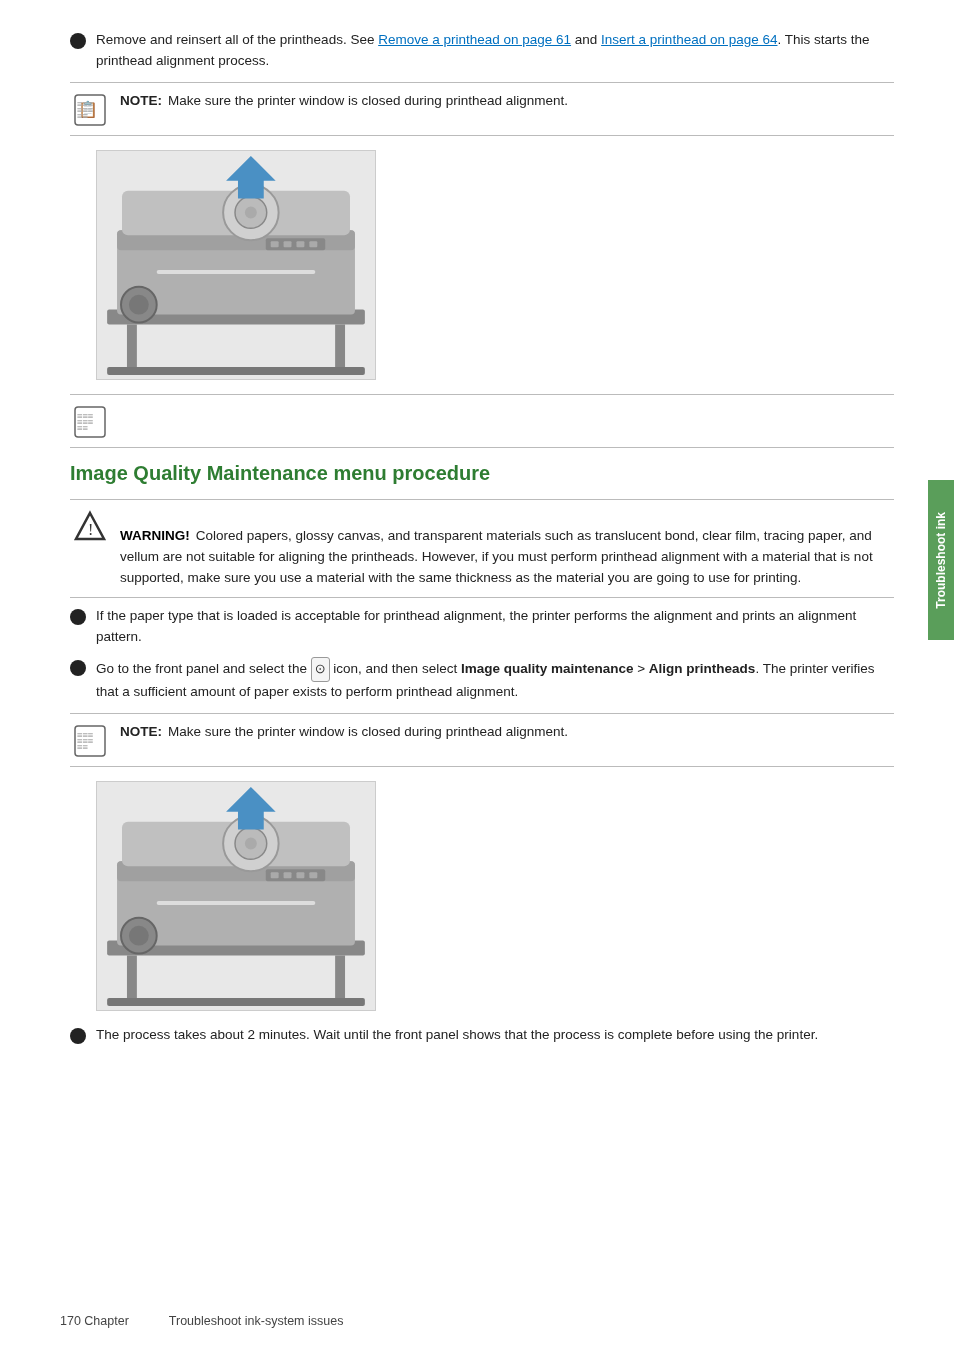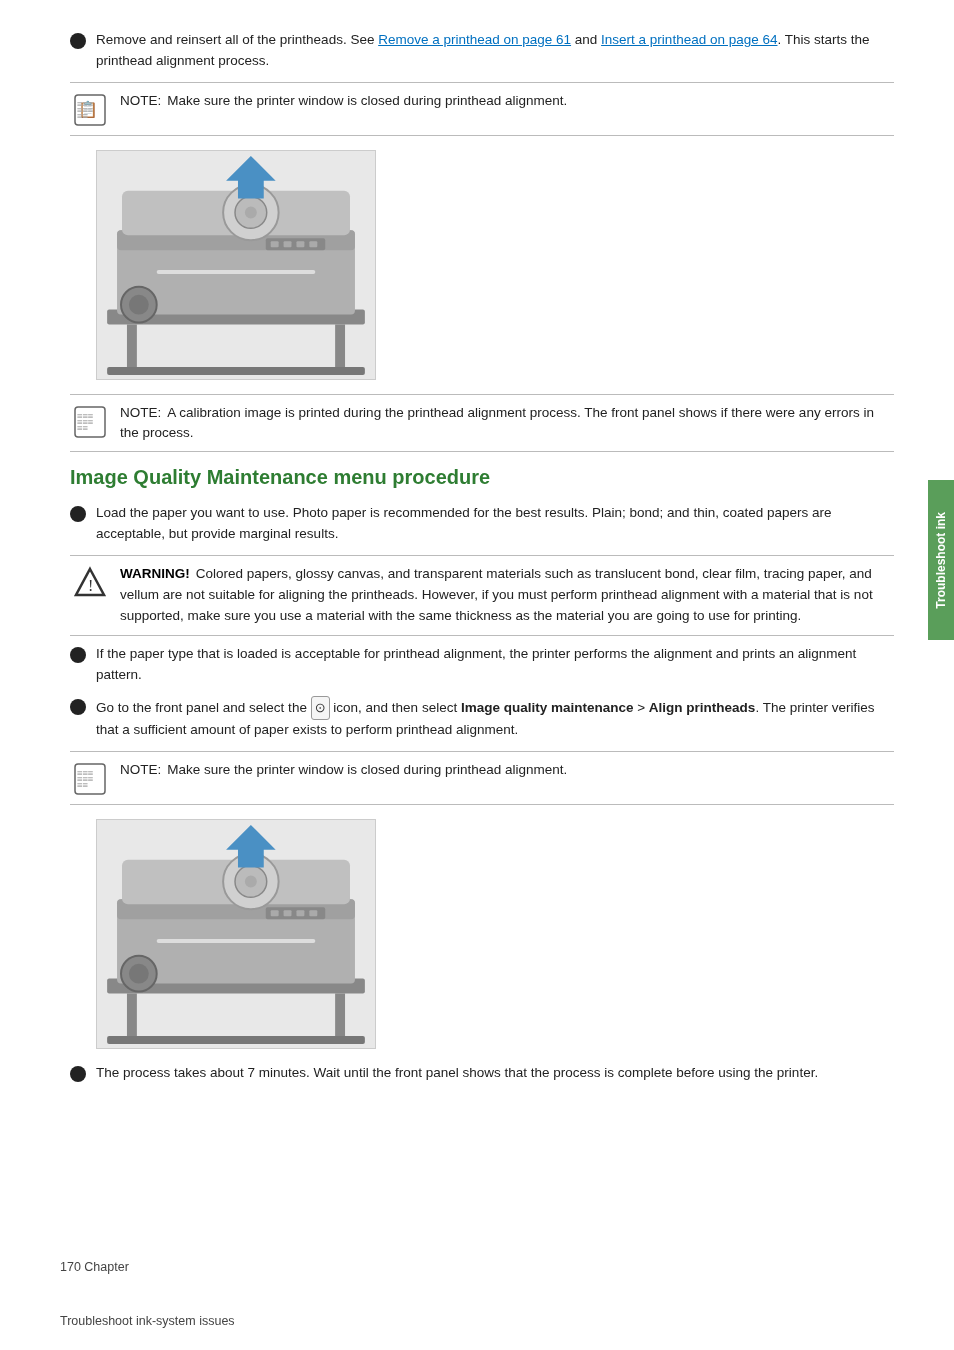--- a/index.html
+++ b/index.html
@@ -76,21 +76,21 @@
       min-width: 40px;
       font-size: 22px;
       margin-right: 10px;
       margin-top: 2px;
       color: #555;
       display: flex;
       align-items: center;
       justify-content: center;
     }
     .note-label {
-      font-weight: normal;
+      font-weight: bold;
       margin-right: 6px;
     }
     .note-text {
       flex: 1;
       line-height: 1.5;
     }
     
     .warning-box {
       border-top: 1px solid #bbb;
       border-bottom: 1px solid #bbb;
@@ -111,20 +111,21 @@
       justify-content: center;
     }
     .warning-label {
       font-weight: bold;
       margin-right: 6px;
       color: #000;
     }
     .warning-text {
       flex: 1;
       line-height: 1.55;
+      margin-top: 18px;
     }
     
     .printer-image {
       margin: 14px 0 14px 26px;
       width: 280px;
       height: 230px;
       background: #e8e8e8;
       border: 1px solid #ccc;
       display: flex;
       align-items: center;
@@ -151,21 +152,20 @@
     }
     
     .footer {
       position: absolute;
       bottom: 22px;
       left: 60px;
       font-size: 12.5px;
       color: #444;
       display: flex;
       gap: 40px;
-      flex-direction: column;
     }
     .footer-chapter {
       font-size: 12.5px;
       color: #444;
     }
     
     .printer-svg {
       width: 100%;
       height: 100%;
     }
@@ -235,31 +235,24 @@
 
   <div class="note-box">
     <div class="note-icon">
       <svg width="34" height="34" viewBox="0 0 34 34">
         <rect x="2" y="2" width="30" height="30" rx="3" fill="none" stroke="#666" stroke-width="1.5"></rect>
         <text x="4" y="14" font-size="9" fill="#aaa" font-family="monospace">≡≡≡</text>
         <text x="4" y="20" font-size="9" fill="#aaa" font-family="monospace">≡≡≡</text>
         <text x="4" y="26" font-size="9" fill="#aaa" font-family="monospace">≡≡</text>
       </svg>
     </div>
-    <div class="note-text">
-      <span class="note-label">NOTE:</span><span>A calibration image is printed during the printhead alignment process. The front panel shows if there were any errors in the process.</span>
-    </div>
   </div>
 
   <div class="section-heading">Image Quality Maintenance menu procedure</div>
 
-  <div class="bullet-item">
-    <div class="bullet-dot"></div>
-    <div class="bullet-text">Load the paper you want to use. Photo paper is recommended for the best results. Plain; bond; and thin, coated papers are acceptable, but provide marginal results.</div>
-  </div>
 
   <div class="warning-box">
     <div class="warning-icon">
       <svg width="32" height="32" viewBox="0 0 32 32">
         <polygon points="16,3 30,29 2,29" fill="none" stroke="#333" stroke-width="2.5"></polygon>
         <text x="14" y="25" font-size="16" fill="#333" font-family="serif">!</text>
       </svg>
     </div>
     <div class="warning-text">
       <span class="warning-label">WARNING!</span><span>Colored papers, glossy canvas, and transparent materials such as translucent bond, clear film, tracing paper, and vellum are not suitable for aligning the printheads. However, if you must perform printhead alignment with a material that is not supported, make sure you use a material with the same thickness as the material you are going to use for printing.</span>
@@ -318,21 +311,21 @@
       <rect x="170" y="88" width="60" height="12" fill="#888" rx="2"></rect>
       <rect x="175" y="91" width="8" height="6" fill="#aaa" rx="1"></rect>
       <rect x="188" y="91" width="8" height="6" fill="#aaa" rx="1"></rect>
       <rect x="201" y="91" width="8" height="6" fill="#aaa" rx="1"></rect>
       <rect x="214" y="91" width="8" height="6" fill="#aaa" rx="1"></rect>
     </svg>
   </div>
 
   <div class="bullet-item">
     <div class="bullet-dot"></div>
-    <div class="bullet-text">The process takes about 7 minutes. Wait until the front panel shows that the process is complete before using the printer.</div>
+    <div class="bullet-text">The process takes about 2 minutes. Wait until the front panel shows that the process is complete before using the printer.</div>
   </div>
 
   <div class="footer">
     <span class="footer-chapter">170 Chapter</span>
     <span>Troubleshoot ink-system issues</span>
   </div>
 
 </div>
 
 </body></html>

